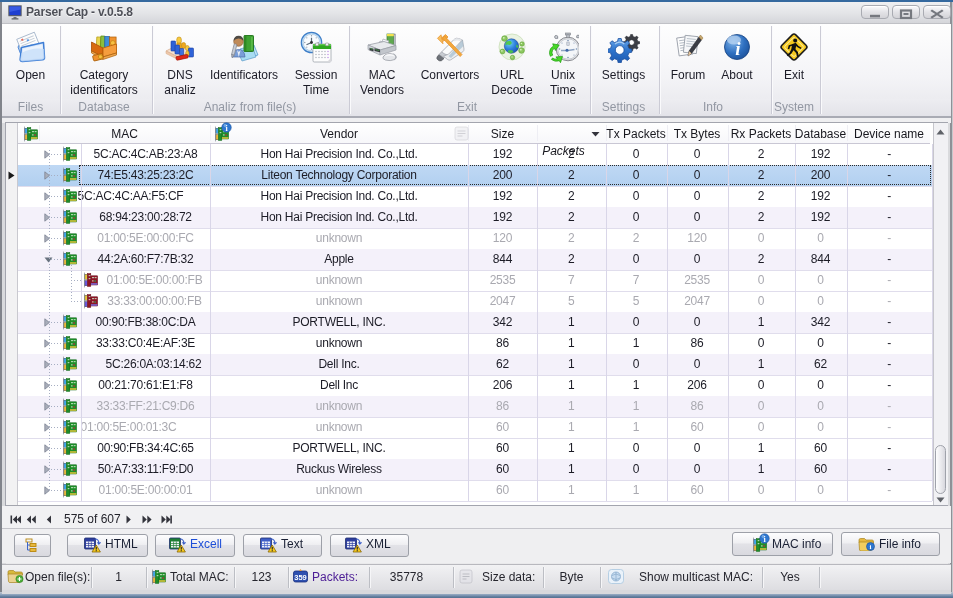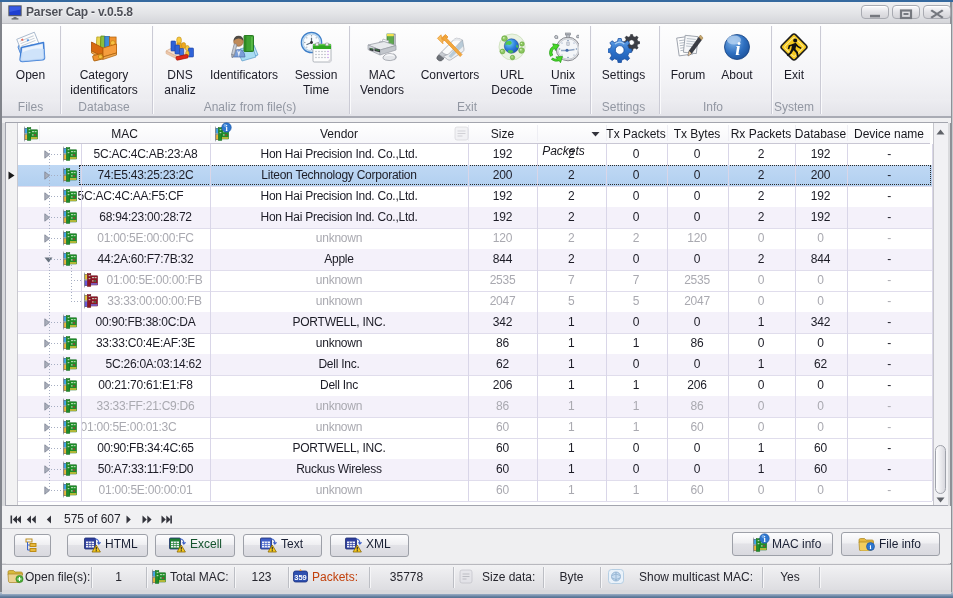--- a/index.html
+++ b/index.html
@@ -966,21 +966,21 @@
 <div class="btn" style="left:155px;top:534px;width:80px;height:23px;"></div>
 <svg class="abs" style="left:169px;top:536px;" width="17" height="17" viewBox="0 0 17 17">
 <rect x="0.5" y="2" width="11" height="11" rx="1" fill="#1E7E34" stroke="#1E2E6E" stroke-width="0.8"></rect>
 <rect x="2" y="5.5" width="8" height="6" fill="#F2F4F8"></rect>
 <path d="M2 7.5h8M2 9.5h8M4.6 5.5v6M7.3 5.5v6" stroke="#1E7E34" stroke-width="0.7"></path>
 <path d="M11 3 q4 0 4 5 l1.6-1.6 M15 8 l-1.6-1.6" stroke="#3A5EC8" stroke-width="1.1" fill="none"></path>
 <path d="M12.2 9 L16.4 16 h-8.4z" fill="#F5C91E" stroke="#8A6A08" stroke-width="0.8"></path>
 <rect x="11.7" y="11" width="1.1" height="2.6" fill="#222"></rect>
     <rect x="11.7" y="14.2" width="1.1" height="1.1" fill="#222"></rect>
 </svg>
-<div class="abs" style="left:190px;top:537px;font-size:12px;color:#14532d;">Excell</div>
+<div class="abs" style="left:190px;top:537px;font-size:12px;color:#1d4ed8;">Excell</div>
 <div class="btn" style="left:243px;top:534px;width:79px;height:23px;"></div>
 <svg class="abs" style="left:260px;top:536px;" width="17" height="17" viewBox="0 0 17 17">
 <rect x="0.5" y="2" width="11" height="11" rx="1" fill="#3E5EC8" stroke="#1E2E6E" stroke-width="0.8"></rect>
 <rect x="2" y="5.5" width="8" height="6" fill="#F2F4F8"></rect>
 <path d="M2 7.5h8M2 9.5h8M4.6 5.5v6M7.3 5.5v6" stroke="#3E5EC8" stroke-width="0.7"></path>
 <path d="M11 3 q4 0 4 5 l1.6-1.6 M15 8 l-1.6-1.6" stroke="#3A5EC8" stroke-width="1.1" fill="none"></path>
 <path d="M12.2 9 L16.4 16 h-8.4z" fill="#F5C91E" stroke="#8A6A08" stroke-width="0.8"></path>
 <rect x="11.7" y="11" width="1.1" height="2.6" fill="#222"></rect>
     <rect x="11.7" y="14.2" width="1.1" height="1.1" fill="#222"></rect>
 </svg>
@@ -1062,21 +1062,21 @@
 <div class="sep" style="left:233.5px;top:567px;height:21px;"></div>
 <div class="sepw" style="left:234.5px;top:567px;height:21px;"></div>
 <div class="abs" style="left:234px;top:570px;width:55px;text-align:center;font-size:12px;color:#26262E;">123</div>
 <div class="sep" style="left:288px;top:567px;height:21px;"></div>
 <div class="sepw" style="left:289px;top:567px;height:21px;"></div>
 <svg class="abs" style="left:293px;top:569px;" width="15" height="15" viewBox="0 0 15 15">
 <rect x="0.5" y="2" width="14" height="11" rx="2" fill="#2E50B0" stroke="#1A2E7E" stroke-width="0.8"></rect>
 <text x="7.5" y="10.8" font-size="7.5" font-weight="bold" fill="#fff" text-anchor="middle" font-family="Liberation Sans,sans-serif">359</text>
 <path d="M7.5 0 L9 2 H6z" fill="#E89E3E"></path>
 </svg>
-<div class="abs" style="left:312px;top:570px;font-size:12px;color:#c2410c;">Packets:</div>
+<div class="abs" style="left:312px;top:570px;font-size:12px;color:#4c1d95;">Packets:</div>
 <div class="sep" style="left:369px;top:567px;height:21px;"></div>
 <div class="sepw" style="left:370px;top:567px;height:21px;"></div>
 <div class="abs" style="left:369px;top:570px;width:75px;text-align:center;font-size:12px;color:#26262E;">35778</div>
 <div class="sep" style="left:452.5px;top:567px;height:21px;"></div>
 <div class="sepw" style="left:453.5px;top:567px;height:21px;"></div>
 <svg class="abs" style="left:459px;top:569px;opacity:0.55;" width="14" height="15" viewBox="0 0 14 15">
 <rect x="1" y="1" width="12" height="13" rx="2" fill="#E2E2E8" stroke="#A8A8B2" stroke-width="0.8"></rect>
 <path d="M3.5 5h7M3.5 7.5h7M3.5 10h4" stroke="#989AA4" stroke-width="1"></path>
   </svg>
 <div class="abs" style="left:482px;top:570px;font-size:12px;color:#26262E;">Size data:</div>

